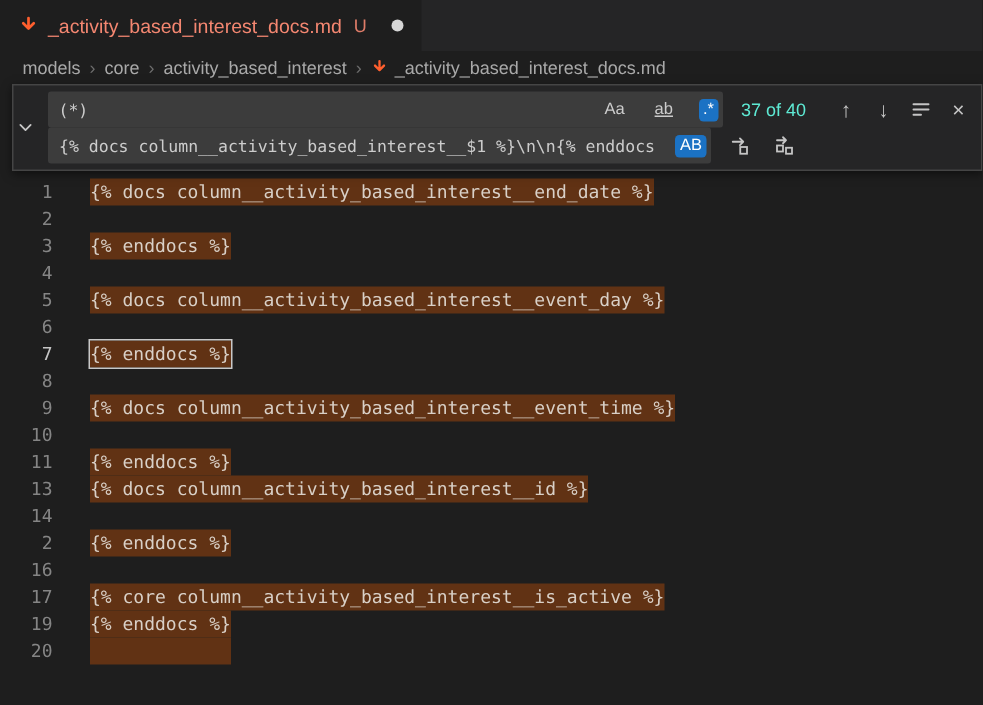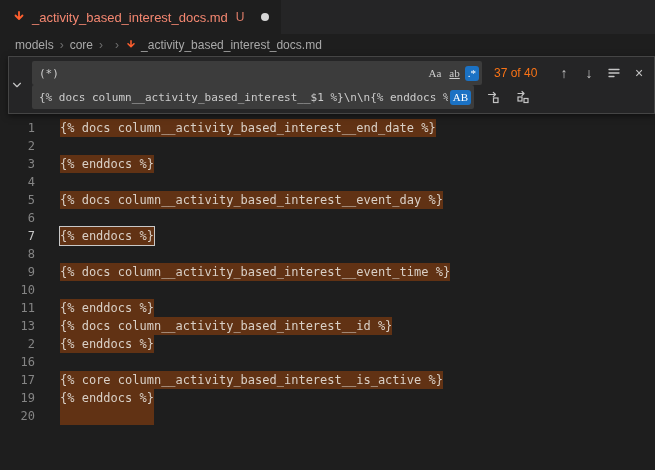--- a/index.html
+++ b/index.html
@@ -43,24 +43,24 @@
   .toggle-col { width:20px; display:flex; align-items:center; justify-content:center; cursor:pointer; color:#c5c5c5; border-right:1px solid transparent; }
   .fw-rows { flex:1; padding:4px 4px 4px 6px; display:flex; flex-direction:column; justify-content:space-between; }
   .fw-row { display:flex; align-items:center; height:24px; }
   .fw-inputbox { background: var(--input-bg,#3c3c3c); height:24px; display:flex; align-items:center; padding:0 3px 0 7px; border-radius:2px; }
   .fw-inputbox.search { width:450px; }
   .fw-inputbox.replace { width:442px; }
   .fw-text {
     flex:1; background:transparent; border:none; outline:none; color:#cccccc;
     font-family:"DejaVu Sans Mono", monospace; font-size:11px; height:100%;
   }
-  .opt { color:#cccccc; font-size:11px; padding:2px 3px; border-radius:3px; margin-left:2px; cursor:pointer; font-family:Liberation Serif, serif; line-height:1; }
+  .opt { color:#cccccc; font-size:11px; padding:2px 3px; border-radius:3px; margin-left:14px; cursor:pointer; font-family:Liberation Sans, sans-serif; line-height:1; }
   .opt.active { background: var(--accent-blue,#1b72c4); color:#ffffff; }
   .opt-ab { text-decoration:underline; }
-  .fw-results { color:#f97316; font-size:12px; margin-left:12px; min-width:56px; }
+  .fw-results { color:#5eead4; font-size:12px; margin-left:12px; min-width:56px; }
   .fw-icon { width:22px; height:22px; display:flex; align-items:center; justify-content:center; color:#c5c5c5; border-radius:4px; cursor:pointer; font-size:14px; margin-left:3px; }
   .fw-row.second .fw-icon { margin-left:8px; }
   svg { display:block; }
 </style>
 </head>
 <body>
 
 <div class="tabbar">
   <div class="tab">
     <span>
@@ -72,20 +72,21 @@
     <span class="tab-git">U</span>
     <span class="tab-dot"></span>
   </div>
 </div>
 
 <div class="breadcrumbs">
   <span class="crumb">models</span>
   <span class="crumb-sep">›</span>
   <span class="crumb">core</span>
   <span class="crumb-sep">›</span>
+  <span class="crumb">activity_based_interest</span>
   <span class="crumb-sep">›</span>
   <span class="crumb">
     <span>
       <svg width="12" height="12" viewBox="0 0 14 14">
           <path d="M7 2 v6 M3.5 5.5 L7 9 l3.5 -3.5" stroke="#ff5f2e" stroke-width="1.8" fill="none" stroke-linecap="round" stroke-linejoin="round"></path>
         </svg>
     </span>
     <span>_activity_based_interest_docs.md</span>
   </span>
 </div>
@@ -156,18 +157,19 @@
     <div class="line"><span class="num">3</span><span class="code"><span class="match">{% enddocs %}</span></span></div>
     <div class="line"><span class="num">4</span><span class="code"></span></div>
     <div class="line"><span class="num">5</span><span class="code"><span class="match">{% docs column__activity_based_interest__event_day %}</span></span></div>
     <div class="line"><span class="num">6</span><span class="code"></span></div>
     <div class="line"><span class="num active">7</span><span class="code"><span class="match current">{% enddocs %}</span></span></div>
     <div class="line"><span class="num">8</span><span class="code"></span></div>
     <div class="line"><span class="num">9</span><span class="code"><span class="match">{% docs column__activity_based_interest__event_time %}</span></span></div>
     <div class="line"><span class="num">10</span><span class="code"></span></div>
     <div class="line"><span class="num">11</span><span class="code"><span class="match">{% enddocs %}</span></span></div>
     <div class="line"><span class="num">13</span><span class="code"><span class="match">{% docs column__activity_based_interest__id %}</span></span></div>
+    <div class="line"><span class="num">14</span><span class="code"></span></div>
     <div class="line"><span class="num">2</span><span class="code"><span class="match">{% enddocs %}</span></span></div>
     <div class="line"><span class="num">16</span><span class="code"></span></div>
     <div class="line"><span class="num">17</span><span class="code"><span class="match">{% core column__activity_based_interest__is_active %}</span></span></div>
     <div class="line"><span class="num">19</span><span class="code"><span class="match">{% enddocs %}</span></span></div>
     <div class="line"><span class="num">20</span><span class="code"><span class="match sliver"></span></span></div>
   </div>
 
 </body></html>

